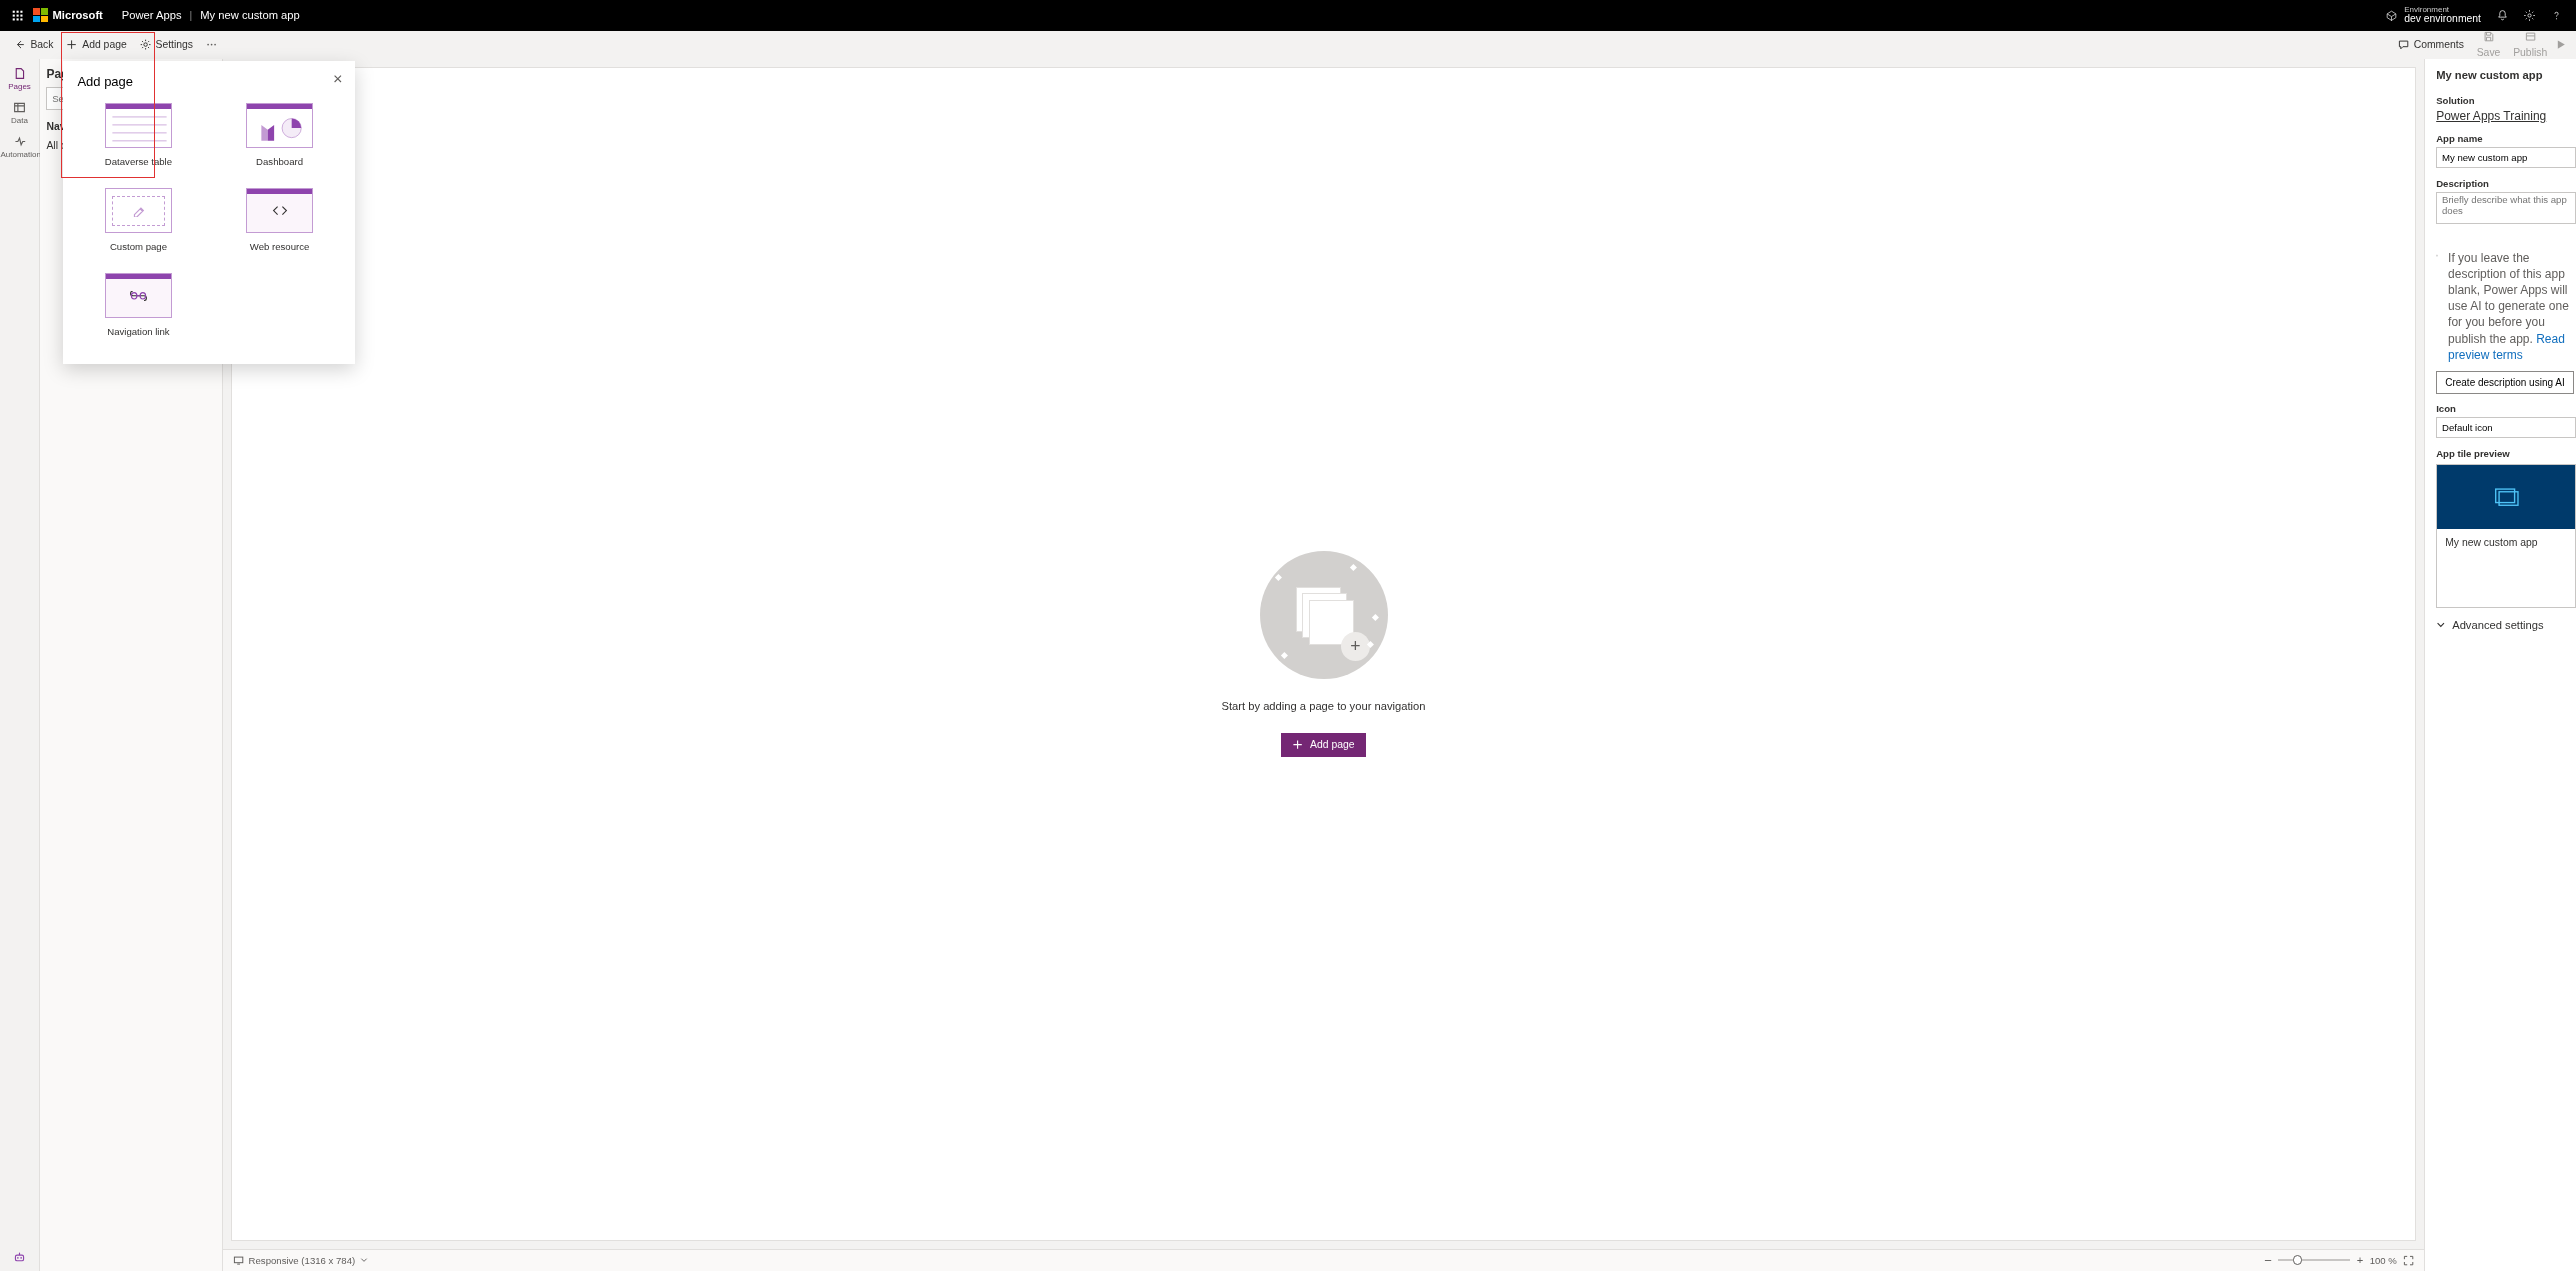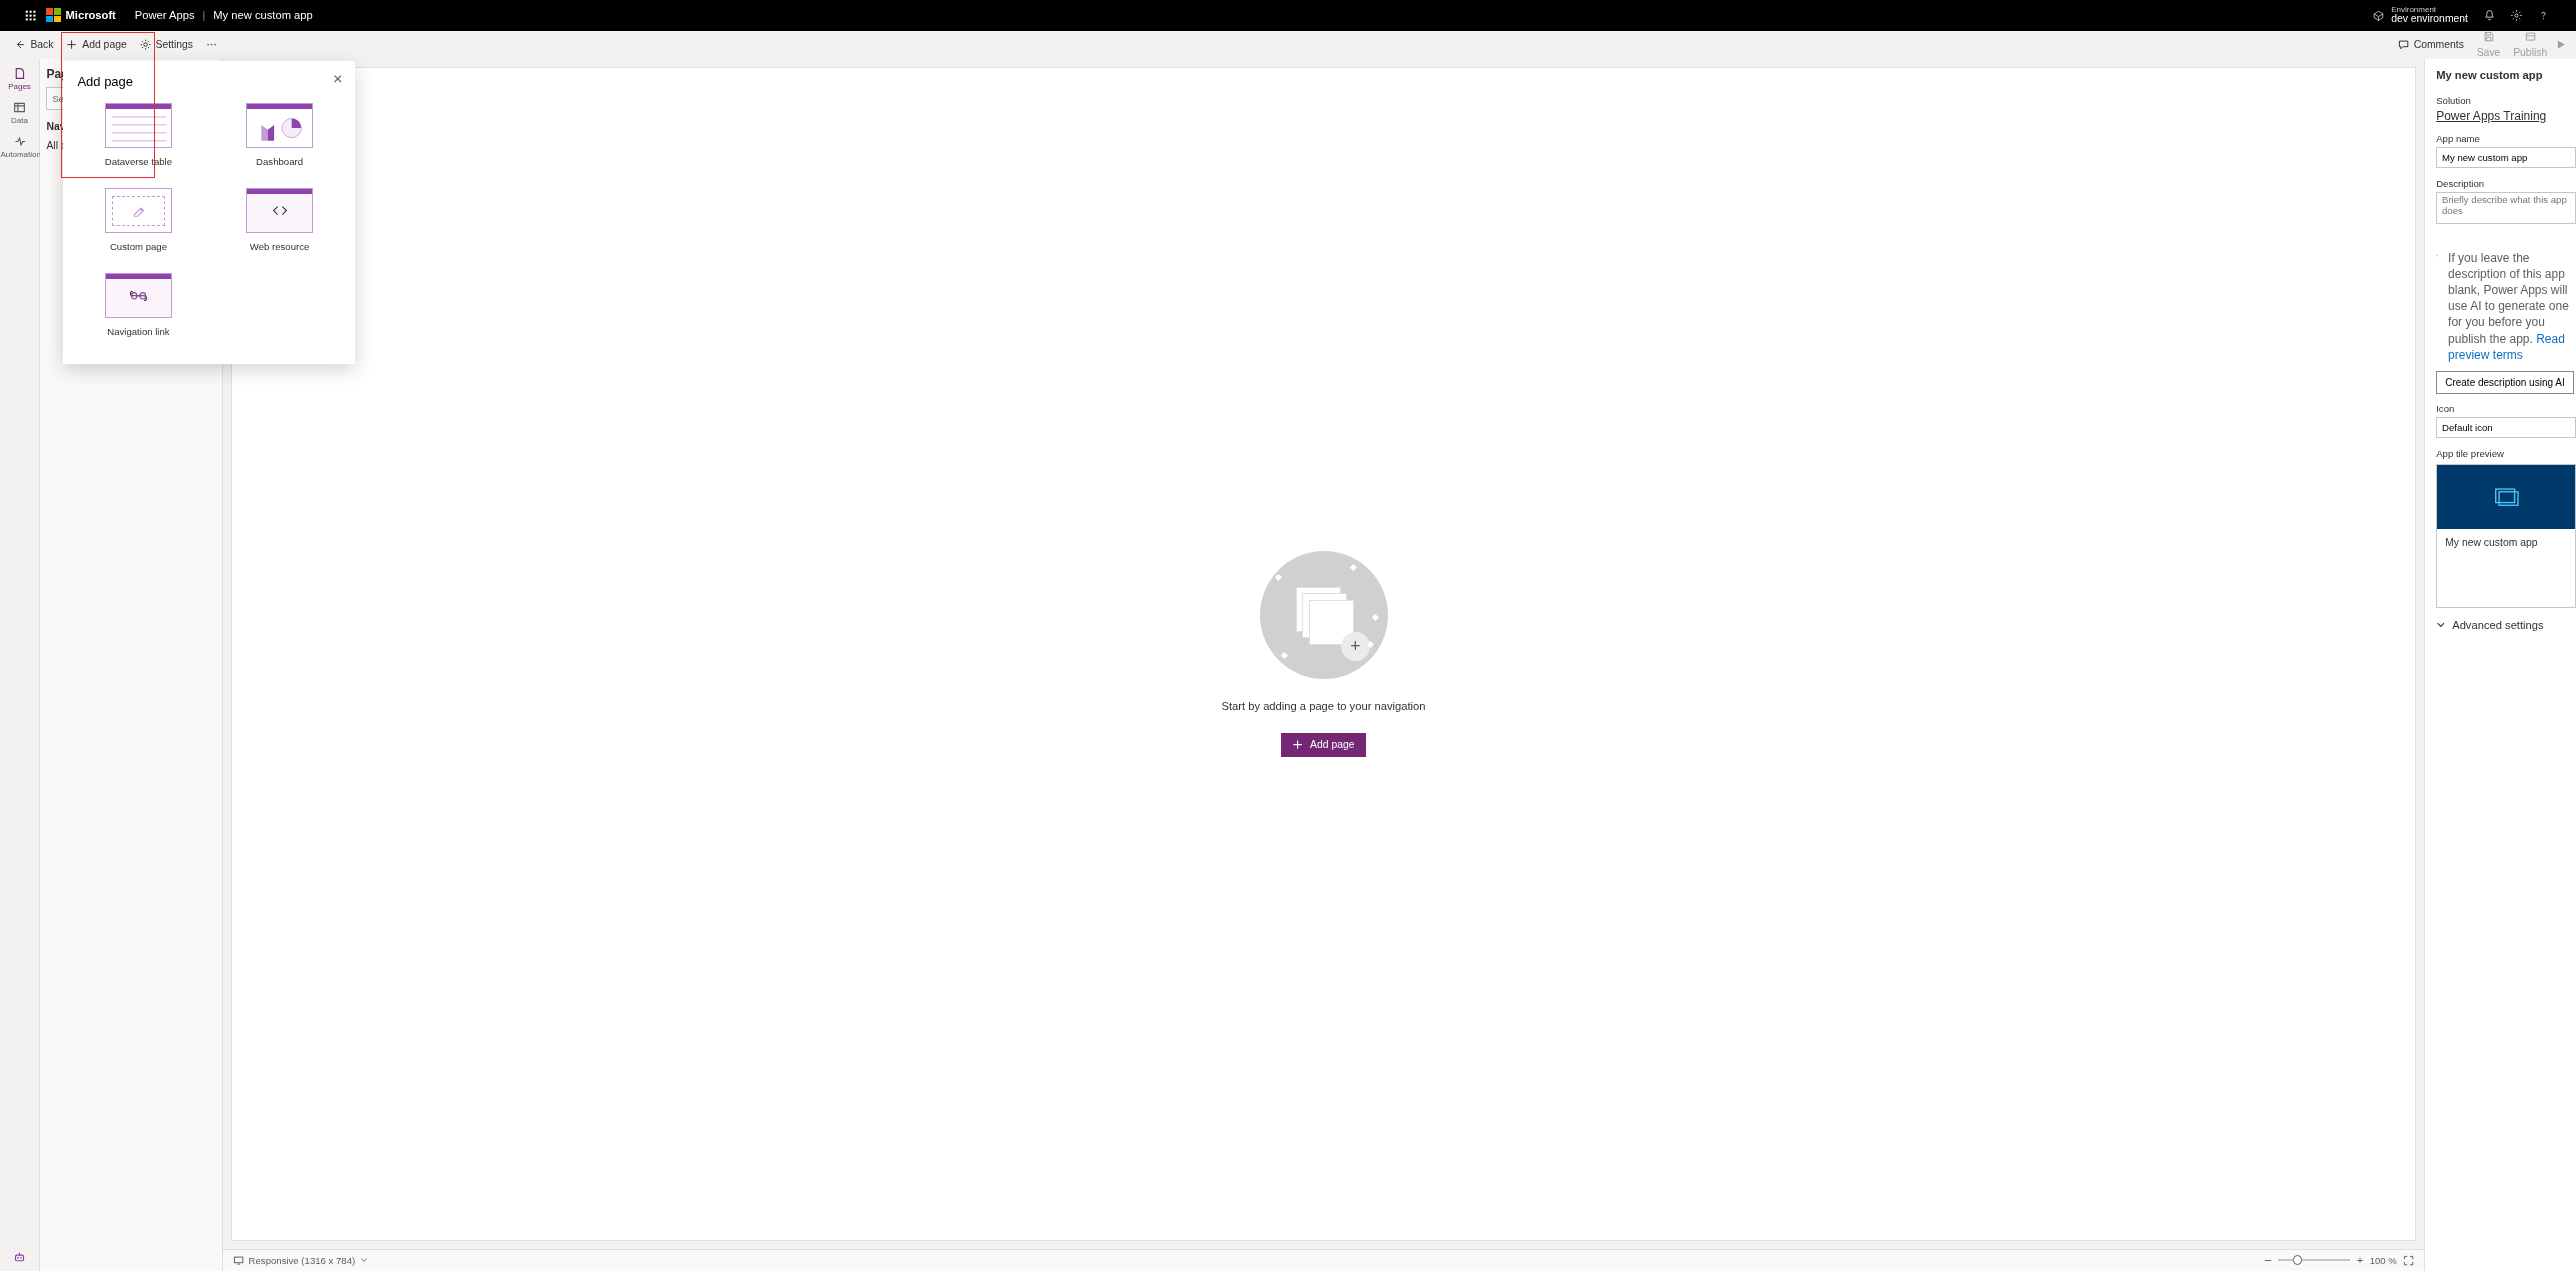--- a/index.html
+++ b/index.html
@@ -1,21 +1,21 @@
 <!DOCTYPE html>
 <html style="font-size:13px"><head>
 <meta charset="utf-8">
 <style>
 * { box-sizing: border-box; margin: 0; padding: 0; font-family: "Segoe UI", Tahoma, sans-serif; }
 html, body { width: 100%; height: 100%; overflow: hidden; background: #f3f2f1; }
 
 
 .header {
   height: 30.5px; background: #000; color: #fff; display: flex; align-items: center;
-  padding: 0 19px; font-size: 10.4px;
+  padding: 0 6px; font-size: 10.4px;
 }
 .header .waffle { width: 22.5px; height: 22.5px; display: flex; align-items: center; justify-content: center; cursor: pointer; }
 .header .ms-logo { display: flex; align-items: center; gap: 4.8px; margin-left: 4.8px; }
 .header .ms-logo .squares { width: 14.4px; height: 14.4px; display: grid; grid-template-columns: 1fr 1fr; grid-template-rows: 1fr 1fr; gap: 0.8px; }
 .header .ms-logo .squares span:nth-child(1){background:#f25022;}
 .header .ms-logo .squares span:nth-child(2){background:#7fba00;}
 .header .ms-logo .squares span:nth-child(3){background:#00a4ef;}
 .header .ms-logo .squares span:nth-child(4){background:#ffb900;}
 .header .ms-word { font-weight: 600; font-size: 11.2px; }
 .header .app-label { margin-left: 19px; font-size: 11.2px; }
@@ -113,21 +113,21 @@
   position: absolute; top: -4px; left: 14.4px; width: 9.6px; height: 9.6px; border-radius: 50%;
   background: #fff; border: 1.6px solid #605e5c;
 }
 
 
 .props {
   width: 152px; background: #fff; border-left: 0.8px solid #e1dfdd;
   padding: 9.6px 0 9.6px 11.2px; font-size: 9.6px; color: #323130; overflow: hidden;
 }
 .props .p-title { font-size: 11.2px; font-weight: 600; margin-bottom: 14.4px; }
-.props .p-label { font-size: 9.6px; font-weight: 400; margin-top: 9.6px; }
+.props .p-label { font-size: 9.6px; font-weight: 700; margin-top: 9.6px; }
 .props .p-text { font-size: 12px; margin-top: 3.2px; text-decoration: underline; }
 .props input.p-input, .props textarea.p-input {
   width: 100%; border: 0.8px solid #c8c6c4; height: 21px; padding: 1.6px 4.8px; font-size: 9.6px; margin-top: 3.2px;
   font-family: inherit;
 }
 .props textarea.p-input { height: 32px; resize: none; }
 .props .p-info { display: flex; gap: 10px; font-size: 12px; color: #605e5c; margin-top: 24px; line-height: 1.35; }
 .props .p-info a { color: #106ebe; text-decoration: none; }
 .props .p-btn { border: 0.8px solid #8a8886; background: #fff; height: 22.5px; padding: 0 8px; font-size: 10px; margin-top: 8px; cursor: pointer; }
 .props .tile {

